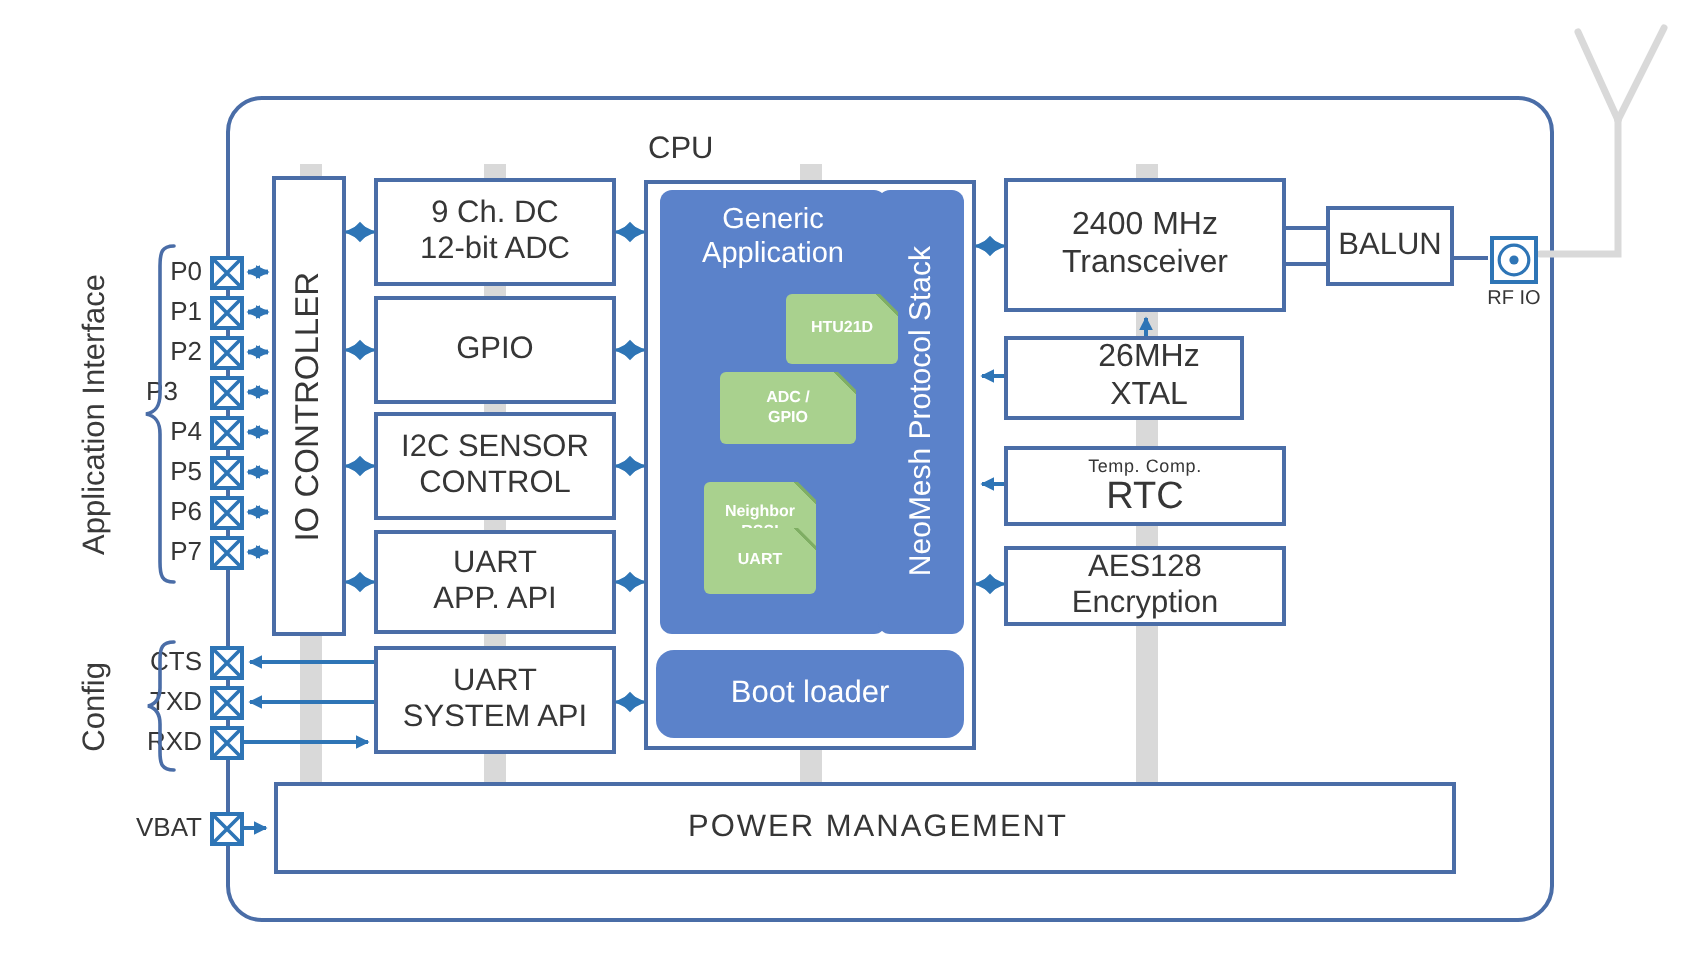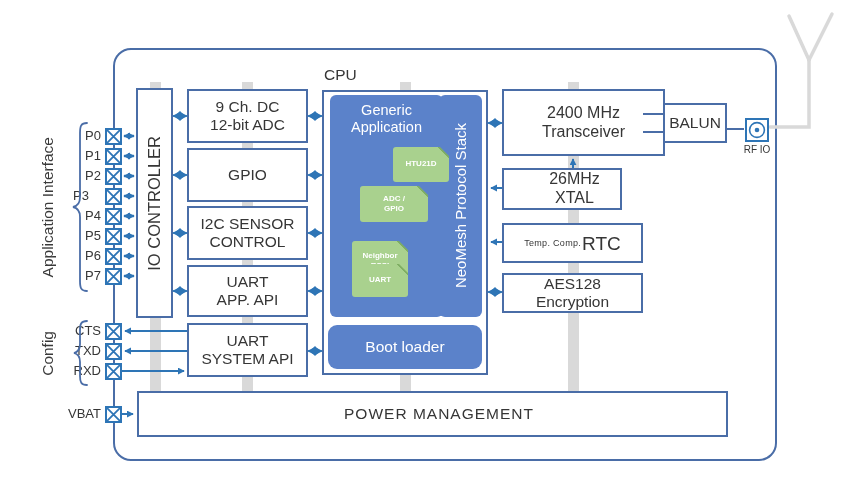--- a/index.html
+++ b/index.html
@@ -15,21 +15,21 @@
        display:flex;align-items:center;justify-content:center;text-align:center;white-space:pre-line;
        background:linear-gradient(225deg,#7fae63 0 8px,#a9d18e 8px);
        clip-path:polygon(0 0,calc(100% - 9px) 0,100% 9px,100% 100%,0 100%);}
   .vtext{writing-mode:vertical-rl;transform:rotate(180deg);}
   .pin{width:17px;height:17px;background:#fff;border:2px solid #2e75b6;z-index:5;}
   .pin svg{display:block;width:100%;height:100%;}
   .pinlbl{width:40px;height:16px;line-height:16px;text-align:right;font-size:13px;z-index:3;}
   .sidelbl{display:flex;align-items:center;justify-content:center;font-size:15.5px;z-index:3;color:#3a3a3a;}
   .cpu-lbl{font-size:15.5px;z-index:3;}
   .top-align{align-items:flex-start;padding-top:7px;font-size:14.5px;}
-  .rtcbox{gap:1px;}
+  .rtcbox{flex-direction:column;gap:1px;}
   .rtc-sub{font-size:9px;letter-spacing:.3px;line-height:1;}
   .rtc-main{font-size:19px;line-height:1;}
   .power{letter-spacing:1px;padding-left:13px;}
   .rfio-sq{width:24px;height:24px;border:2px solid #2e75b6;background:#fff;z-index:5;
            display:flex;align-items:center;justify-content:center;}
   .rfio-lbl{width:44px;text-align:center;font-size:10px;z-index:3;}
   .overlay{inset:0;width:850px;height:479px;z-index:4;pointer-events:none;}
 </style>
 </head>
 <body>
@@ -69,21 +69,21 @@
   <div class="abs greenbox" style="left:352px;top:225px;width:56px;height:40px;margin-top:16px;">Neighbor
 RSSI</div>
   <div class="abs greenbox" style="left:352px;top:264px;width:56px;height:33px;">UART</div>
 
   <div class="abs box bluebox" style="left:439px;top:95px;width:43px;height:222px;font-size:15px;">
     <span class="vtext">NeoMesh Protocol Stack</span>
   </div>
 
   <div class="abs box bluebox" style="left:328px;top:325px;width:154px;height:44px;border-radius:9px;">Boot loader</div>
 
-  <div class="abs box" style="left:502px;top:89px;width:163px;height:67px;font-size:16px;">2400 MHz
+  <div class="abs box" style="left:502px;top:89px;width:141px;height:67px;font-size:16px;">2400 MHz
 Transceiver</div>
   <div class="abs box" style="left:502px;top:168px;width:120px;height:42px;font-size:16px;padding-left:25px;">26MHz XTAL</div>
   <div class="abs box rtcbox" style="left:502px;top:223px;width:141px;height:40px;">
     <span class="rtc-sub">Temp. Comp.</span>
     <span class="rtc-main">RTC</span>
   </div>
   <div class="abs box" style="left:502px;top:273px;width:141px;height:40px;">AES128
 Encryption</div>
   <div class="abs box" style="left:663px;top:103px;width:64px;height:40px;">BALUN</div>
 

